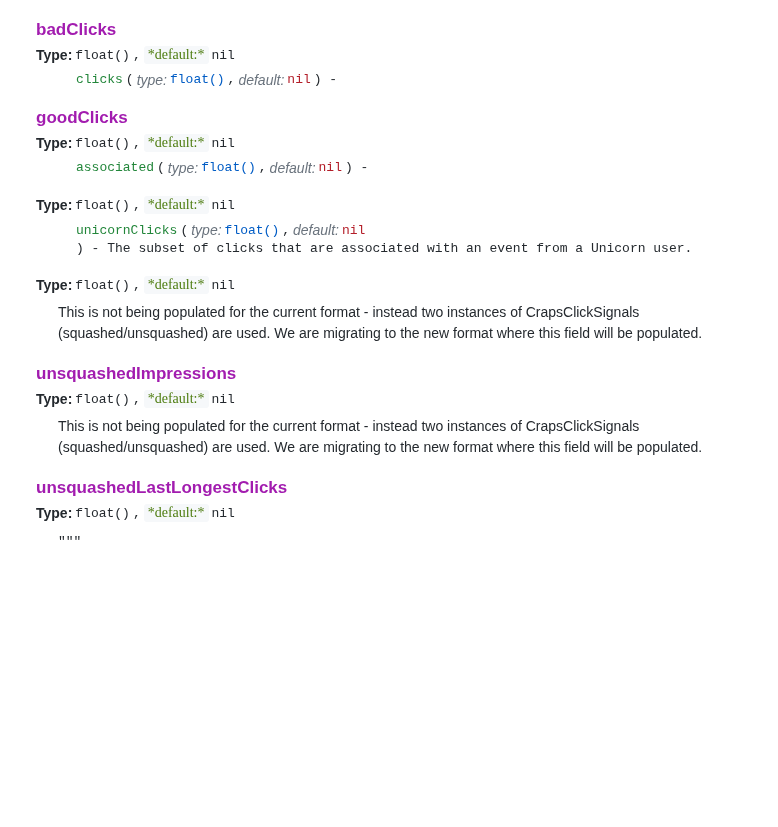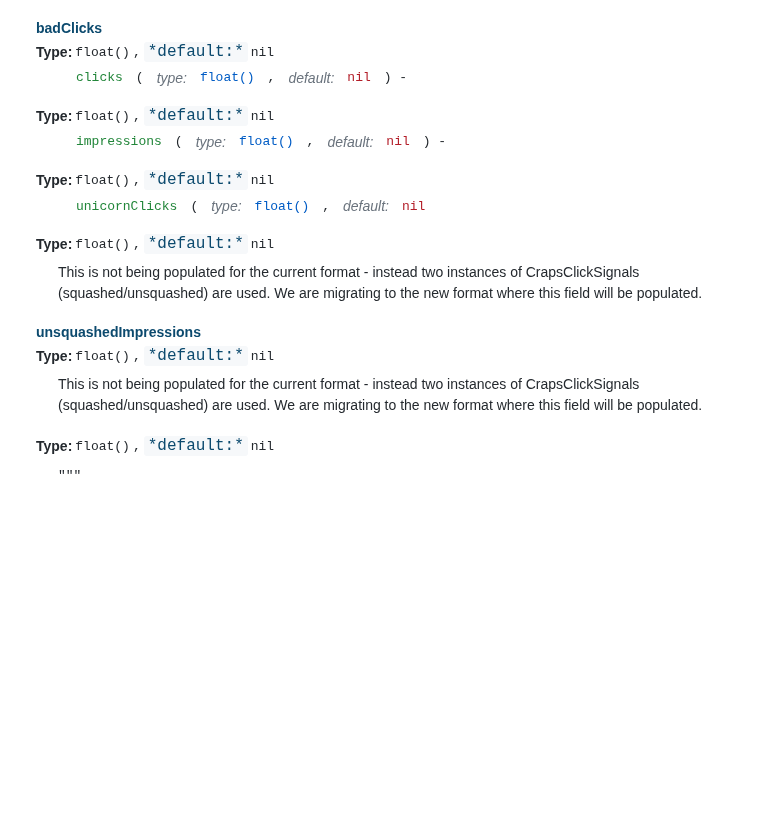--- a/index.html
+++ b/index.html
@@ -16,23 +16,23 @@
       padding: 20px 36px;
       width: 778px;
       min-height: 827px;
     }
 
     .section {
       margin-bottom: 20px;
     }
 
     .section-title {
-      font-size: 14px;
+      font-size: 17px;
       font-weight: 700;
-      color: #0c4a6e;
+      color: #a21caf;
       margin-bottom: 6px;
     }
 
     .type-line {
       font-size: 14px;
       color: #24292e;
       margin-bottom: 8px;
       display: flex;
       align-items: center;
       gap: 3px;
@@ -62,42 +62,42 @@
       color: #b31d28;
     }
 
     .code-blue {
       font-family: 'SFMono-Regular', Consolas, 'Liberation Mono', Menlo, monospace;
       font-size: 13px;
       color: #005cc5;
     }
 
     .param-default {
-      font-family: Liberation Mono, monospace;
-      font-size: 16px;
-      color: #0c4a6e;
+      font-family: Liberation Serif, serif;
+      font-size: 14px;
+      color: #4d7c0f;
       background: #f6f8fa;
       padding: 1px 4px;
       border-radius: 3px;
     }
 
     .bullet-list {
       list-style: disc;
       padding-left: 40px;
       margin-bottom: 10px;
     }
 
     .bullet-list li {
       font-size: 14px;
       color: #24292e;
       margin-bottom: 4px;
       display: flex;
       align-items: flex-start;
       flex-wrap: wrap;
-      gap: 13px;
+      gap: 3px;
     }
 
     .description-text {
       font-size: 14px;
       color: #24292e;
       line-height: 1.5;
       margin-bottom: 12px;
       margin-left: 22px;
     }
 
@@ -134,30 +134,31 @@
         <span class="code-blue">float()</span>
         <span class="code-text">,</span>
         <span class="italic-text">default:</span>
         <span class="code-red">nil</span>
         <span class="code-text">) -</span>
       </li>
     </ul>
   </div>
 
   <div class="section">
+    <div class="section-title">goodClicks</div>
     <div class="type-line">
       <span class="type-label">Type:</span>
       <span class="code-text">float()</span>
       <span class="comma">,</span>
       <span class="param-default">*default:*</span>
       <span class="code-text">nil</span>
     </div>
     <ul class="bullet-list">
       <li>
-        <span class="code-green">impressions</span>
+        <span class="code-green">associated</span>
         <span class="code-text">(</span>
         <span class="italic-text">type:</span>
         <span class="code-blue">float()</span>
         <span class="code-text">,</span>
         <span class="italic-text">default:</span>
         <span class="code-red">nil</span>
         <span class="code-text">) -</span>
       </li>
     </ul>
   </div>
@@ -172,20 +173,21 @@
     </div>
     <ul class="bullet-list">
       <li style="align-items: center;">
         <span class="code-green">unicornClicks</span>
         <span class="code-text">(</span>
         <span class="italic-text">type:</span>
         <span class="code-blue">float()</span>
         <span class="code-text">,</span>
         <span class="italic-text">default:</span>
         <span class="code-red">nil</span>
+        <span class="code-text">) - The subset of clicks that are associated with an event from a Unicorn user.</span>
       </li>
     </ul>
   </div>
 
   <div class="section">
     <div class="type-line">
       <span class="type-label">Type:</span>
       <span class="code-text">float()</span>
       <span class="comma">,</span>
       <span class="param-default">*default:*</span>
@@ -204,20 +206,21 @@
       <span class="comma">,</span>
       <span class="param-default">*default:*</span>
       <span class="code-text">nil</span>
     </div>
     <div class="description-text">
       This is not being populated for the current format - instead two instances of CrapsClickSignals (squashed/unsquashed) are used. We are migrating to the new format where this field will be populated.
     </div>
   </div>
 
   <div class="section">
+    <div class="section-title">unsquashedLastLongestClicks</div>
     <div class="type-line">
       <span class="type-label">Type:</span>
       <span class="code-text">float()</span>
       <span class="comma">,</span>
       <span class="param-default">*default:*</span>
       <span class="code-text">nil</span>
     </div>
     <div class="description-text">
       <span class="code-text">"""</span>
     </div>

